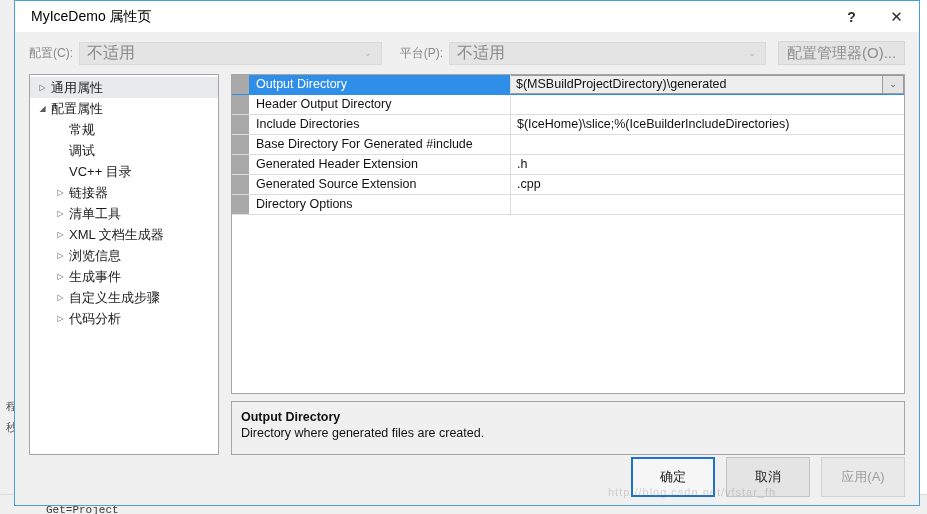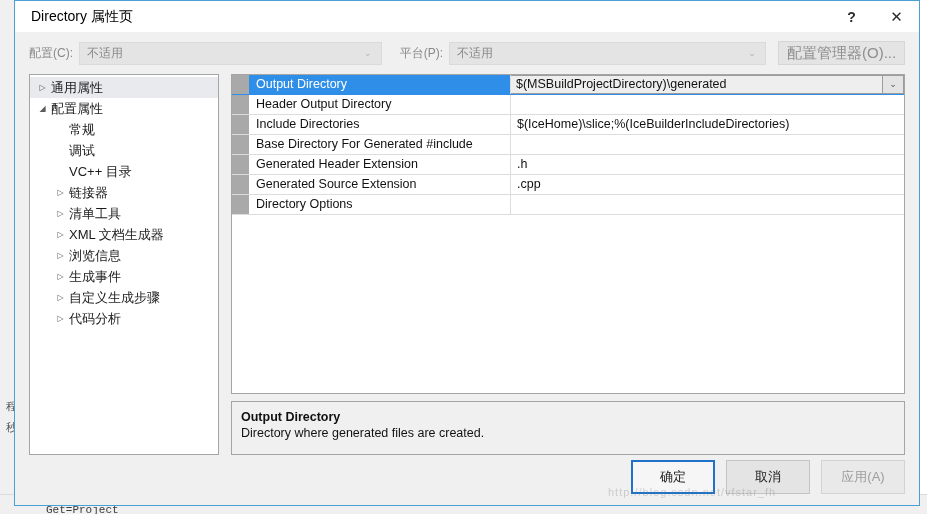--- a/index.html
+++ b/index.html
@@ -118,21 +118,21 @@
   .combo {
     height: 23px;
     background: #e4e4e4;
     border: 1px solid #dadada;
     box-sizing: border-box;
     display: flex;
     align-items: center;
     position: relative;
   }
   .combo .combo-val {
-    font-size: 12px;
+    font-size: 16px;
     color: #8a8a8a;
     padding-left: 7px;
     flex: 1;
     white-space: nowrap;
     overflow: hidden;
   }
   .combo .combo-arrow {
     width: 18px;
     text-align: center;
     font-size: 9px;
@@ -314,21 +314,21 @@
     min-height: 50px;
     display: flex;
     align-items: center;
     justify-content: flex-end;
     padding: 0 14px 6px 14px;
     box-sizing: border-box;
     gap: 11px;
   }
   .btn {
     width: 84px;
-    height: 34px;
+    height: 40px;
     font-size: 13px;
     background: #e4e4e4;
     border: 1px solid #c4c4c4;
     color: #1a1a1a;
     box-sizing: border-box;
     display: flex;
     align-items: center;
     justify-content: center;
     white-space: nowrap;
   }
@@ -362,21 +362,21 @@
   <div class="bg-sheet"></div>
   <div class="bg-strip"></div>
   <div class="bg-left-text">程
 秒</div>
   <div class="bg-bottom-text">Get=Project</div>
 </div>
 
 <div id="dialog">
 
   <div class="titlebar">
-    <div class="title-text">Directory 属性页</div>
+    <div class="title-text">MyIceDemo 属性页</div>
     <div class="titlebar-spacer"></div>
     <div class="title-btn help">?</div>
     <div class="title-btn close">✕</div>
   </div>
 
   <div class="configbar">
     <div class="cfg-label">配置(C):</div>
     <div class="combo" id="combo-config">
       <div class="combo-val">不适用</div>
       <div class="combo-arrow">⌄</div>

